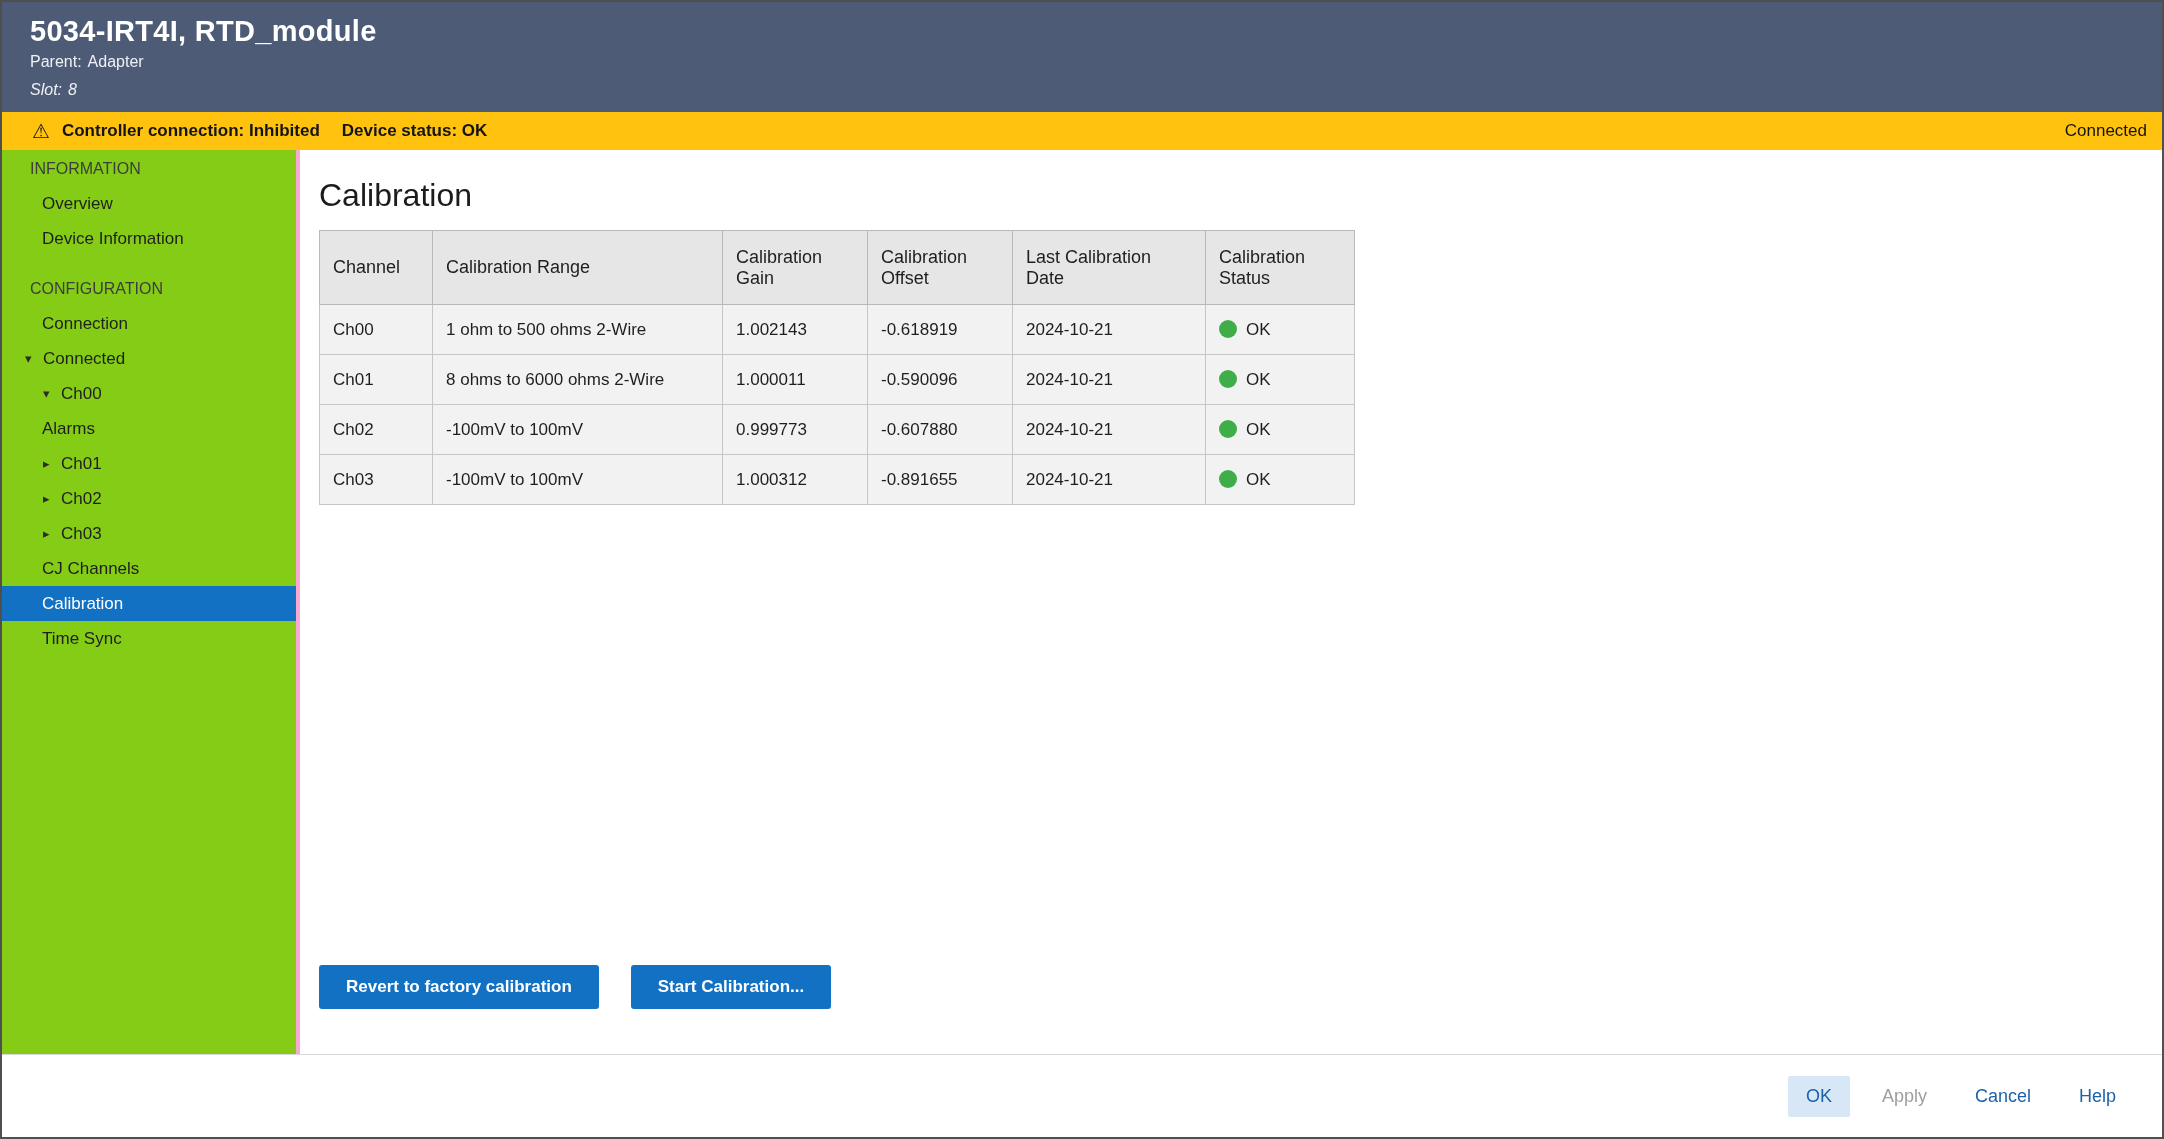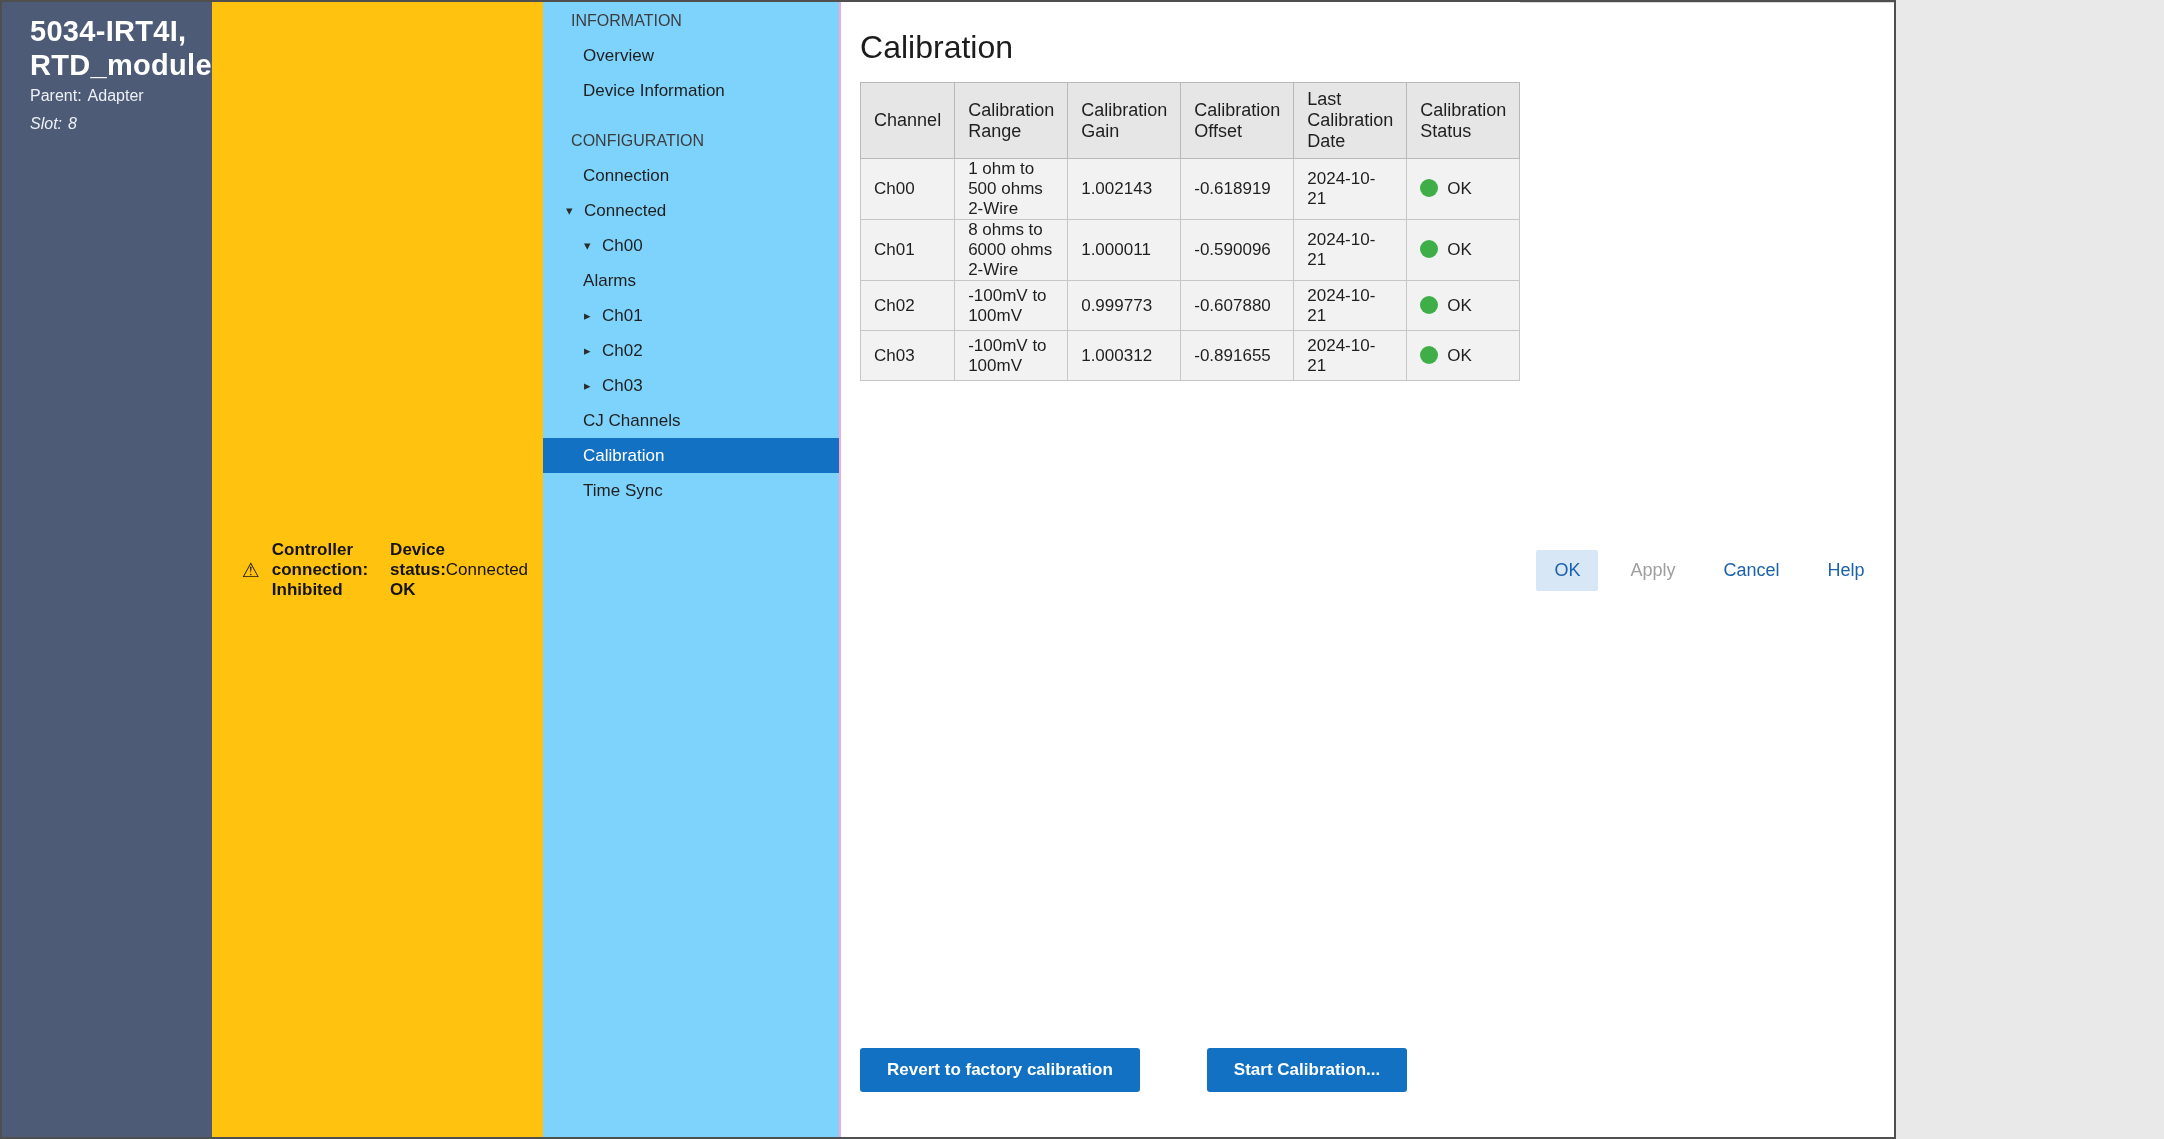--- a/index.html
+++ b/index.html
@@ -1,19 +1,19 @@
 <!DOCTYPE html>
 <html style="--header-bg: #4d5b76; --warning-yellow: #ffc20e; --accent-blue: #1271c3; --status-green: #3fae49;"><head>
 <meta charset="utf-8">
 <style>
   * { margin:0; padding:0; box-sizing:border-box; }
   html,body { background:#e9e9e9; font-family:"Liberation Sans", sans-serif; }
   .window {
-    width:1896px; height:1139px; background:#fff; color:#1f1f1f;
-    border:2px solid #4f4f4f; display:flex; overflow:hidden;
+    width:2164px; height:1139px; background:#fff; color:#1f1f1f;
+    border:2px solid #4f4f4f; display:flex; flex-direction:column; overflow:hidden;
   }
   
   .titlebar {
     flex:0 0 110px; background:var(--header-bg,#4d5b76); color:#fff;
     padding:12px 0 0 28px;
   }
   .titlebar .title { font-size:29px; font-weight:700; letter-spacing:.3px; line-height:34px; }
   .titlebar .subline { font-size:16px; line-height:20px; color:#eef1f6; }
   .titlebar .subline.first { margin-top:4px; }
   .titlebar .subline.second { margin-top:8px;font-style:italic; }
@@ -24,22 +24,22 @@
     display:flex; align-items:center; padding:0 15px 0 30px;
     font-size:17px; font-weight:600;
   }
   .warn-icon { font-size:20px; font-weight:400; margin-right:12px; line-height:1; }
   .statusbar .second-status { margin-left:22px; }
   .flex-spacer { flex:1; }
   .statusbar .conn-state { font-weight:500; }
   
   .main-area { flex:1; display:flex; min-height:0; }
   .sidebar {
-    flex:0 0 298px; width:298px; border-right:2px solid #f9a8d4;
-    padding-top:2px; font-size:17px; overflow:hidden; background:#7dd3fc;
+    flex:0 0 298px; width:298px; border-right:4px solid #f9a8d4;
+    padding-top:2px; font-size:17px; overflow:hidden; background:#84cc16;
   }
   .nav-section-header { height:34px; line-height:34px; padding-left:28px; color:#3d3d3d; font-size:16px; }
   .nav-section-header.config { margin-top:16px; }
   .nav-row { height:35px; display:flex; align-items:center; color:#1f1f1f; cursor:default; }
   .nav-row .arrow { flex:0 0 18px; width:18px; text-align:left; font-size:13px; color:#2b2b2b; }
   .ind-1 { padding-left:40px; }
   .ind-arrow-0 { padding-left:23px; }
   .ind-arrow-1 { padding-left:41px; }
   .ind-2 { padding-left:40px; }
   .nav-row.selected { background:var(--accent-blue,#1271c3); color:#fff; }
@@ -54,21 +54,21 @@
   table.cal thead tr { height:74px; }
   table.cal td {
     background:#f2f2f2; border:1px solid #c6c6c6; font-size:17px;
     padding:0 13px; height:50px; vertical-align:middle;
   }
   .status-dot {
     display:inline-block; width:18px; height:18px; border-radius:50%;
     background:var(--status-green,#3fae49); margin-right:9px; vertical-align:-3px;
   }
   
-  .action-row { position:absolute; left:19px; bottom:45px; display:flex; gap:67px; }
+  .action-row { position:absolute; left:19px; bottom:45px; display:flex; gap:32px; }
   .btn-primary {
     background:var(--accent-blue,#1271c3); color:#fff; border:none; border-radius:3px;
     font-family:inherit; font-size:17px; font-weight:700; padding:12px 27px; cursor:pointer;
   }
   
   .footer {
     flex:0 0 83px; border-top:1px solid #d8d8d8; background:#fff;
     display:flex; align-items:center; justify-content:flex-end; padding-right:30px;
   }
   .footer-btn {

